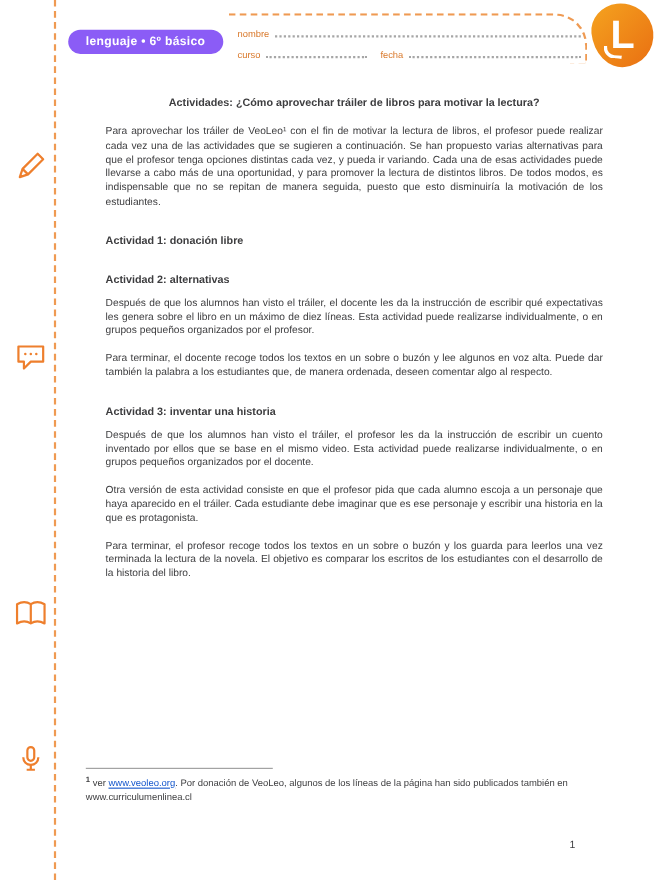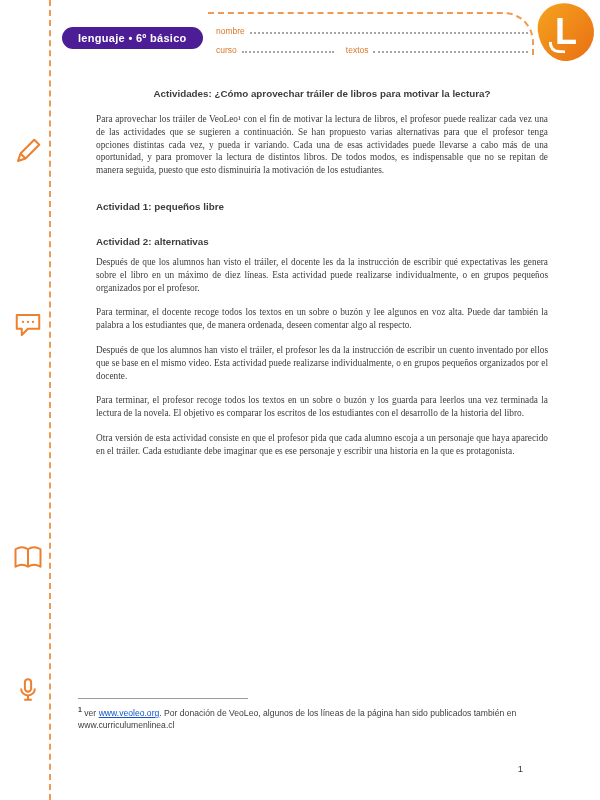--- a/index.html
+++ b/index.html
@@ -10,41 +10,41 @@
   .rail{position:absolute;left:49px;top:0;bottom:0;width:0;border-left:2px dashed #ef9a52;}
   .dash-top{position:absolute;left:208px;top:12px;width:324px;height:44px;
             border-top:2px dashed #ef9a52;border-right:2px dashed #ef9a52;
             border-top-right-radius:30px;}
 
   
   .m-icon{position:absolute;left:13px;width:30px;height:30px;}
   .m-icon svg{width:100%;height:100%;}
 
   
-  .badge{position:absolute;left:62px;top:27px;background:#4c1d95;color:#fff;
+  .badge{position:absolute;left:62px;top:27px;background:#8b5cf6;color:#fff;
          font-size:11px;font-weight:bold;padding:5px 16px;border-radius:14px;letter-spacing:.3px;}
   .fields{position:absolute;left:216px;top:26px;width:312px;font-size:8.5px;color:#D9782A;text-align:center;}
   .frow{display:flex;align-items:flex-end;margin-bottom:9px;}
   .flabel{margin-right:5px;line-height:10px;}
   .leader{flex:1;border-bottom:2px dotted #a6a6a6;height:1px;transform:translateY(-2px);}
   .leader.mid{flex:0 0 92px;margin-right:12px;}
 
   .logo{position:absolute;right:6px;top:3px;width:56px;height:58px;
         background:linear-gradient(140deg,#F5A31F,#E96F12);
         border-radius:46% 54% 52% 48% / 42% 50% 50% 58%;
         display:flex;align-items:center;justify-content:center;transform:rotate(-6deg);}
   .logo .ltr{color:#fff;font-size:36px;font-weight:bold;transform:rotate(6deg);line-height:1;}
   .logo::after{content:"";position:absolute;left:9px;bottom:9px;width:14px;height:8px;
         border-bottom:3px solid #fff;border-left:3px solid #fff;border-bottom-left-radius:10px;
         transform:rotate(10deg);}
 
   
   .content{position:absolute;left:96px;top:88px;width:452px;}
   .title{font-size:9.8px;font-weight:bold;text-align:center;margin:0 0 14px;}
-  .body{font-size:9.3px;line-height:12.8px;text-align:justify;margin:0 0 12px;font-family:Liberation Serif, serif;}
+  .body{font-size:9.3px;line-height:12.8px;text-align:justify;margin:0 0 12px;}
   .act{font-size:9.8px;font-weight:bold;margin:24px 0 9px;}
 
   
   .footnote{position:absolute;left:78px;top:698px;width:452px;font-size:8.6px;line-height:12.5px;}
   .fn-rule{width:170px;border-top:1px solid #9a9a9a;margin-bottom:5px;}
   .footnote sup{font-size:7px;font-weight:bold;}
   .fn-link{color:#1255CC;cursor:pointer;}
 
   .pagenum{position:absolute;right:77px;bottom:26px;font-size:9.5px;}
 </style>
@@ -87,43 +87,44 @@
   <div class="badge">lenguaje • 6º básico</div>
 
   <div class="fields">
     <div class="frow">
       <span class="flabel">nombre</span>
       <span class="leader"></span>
     </div>
     <div class="frow">
       <span class="flabel">curso</span>
       <span class="leader mid"></span>
-      <span class="flabel">textos</span>
+      <span class="flabel">fecha</span>
       <span class="leader"></span>
     </div>
   </div>
 
   <div class="logo">
     <span class="ltr">L</span>
   </div>
 
   <main class="content">
     <h1 class="title">Actividades: ¿Cómo aprovechar tráiler de libros para motivar la lectura?</h1>
 
     <p class="body">Para aprovechar los tráiler de VeoLeo¹ con el fin de motivar la lectura de libros, el profesor puede realizar cada vez una de las actividades que se sugieren a continuación. Se han propuesto varias alternativas para que el profesor tenga opciones distintas cada vez, y pueda ir variando. Cada una de esas actividades puede llevarse a cabo más de una oportunidad, y para promover la lectura de distintos libros. De todos modos, es indispensable que no se repitan de manera seguida, puesto que esto disminuiría la motivación de los estudiantes.</p>
 
-    <h2 class="act">Actividad 1: pequeños libre</h2>
+    <h2 class="act">Actividad 1: donación libre</h2>
 
     <h2 class="act">Actividad 2: alternativas</h2>
     <p class="body">Después de que los alumnos han visto el tráiler, el docente les da la instrucción de escribir qué expectativas les genera sobre el libro en un máximo de diez líneas. Esta actividad puede realizarse individualmente, o en grupos pequeños organizados por el profesor.</p>
     <p class="body">Para terminar, el docente recoge todos los textos en un sobre o buzón y lee algunos en voz alta. Puede dar también la palabra a los estudiantes que, de manera ordenada, deseen comentar algo al respecto.</p>
 
+    <h2 class="act">Actividad 3: inventar una historia</h2>
     <p class="body">Después de que los alumnos han visto el tráiler, el profesor les da la instrucción de escribir un cuento inventado por ellos que se base en el mismo video. Esta actividad puede realizarse individualmente, o en grupos pequeños organizados por el docente.</p>
+    <p class="body">Otra versión de esta actividad consiste en que el profesor pida que cada alumno escoja a un personaje que haya aparecido en el tráiler. Cada estudiante debe imaginar que es ese personaje y escribir una historia en la que es protagonista.</p>
     <p class="body">Para terminar, el profesor recoge todos los textos en un sobre o buzón y los guarda para leerlos una vez terminada la lectura de la novela. El objetivo es comparar los escritos de los estudiantes con el desarrollo de la historia del libro.</p>
-    <p class="body">Otra versión de esta actividad consiste en que el profesor pida que cada alumno escoja a un personaje que haya aparecido en el tráiler. Cada estudiante debe imaginar que es ese personaje y escribir una historia en la que es protagonista.</p>
 
   </main>
 
   <div class="footnote">
     <div class="fn-rule"></div>
     <p style="margin:0;"><sup>1</sup> <span>ver </span><a class="fn-link" href="#">www.veoleo.org</a><span>. Por donación de VeoLeo, algunos de los líneas de la página han sido publicados también en www.curriculumenlinea.cl</span></p>
   </div>
 
   <div class="pagenum">1</div>
 

